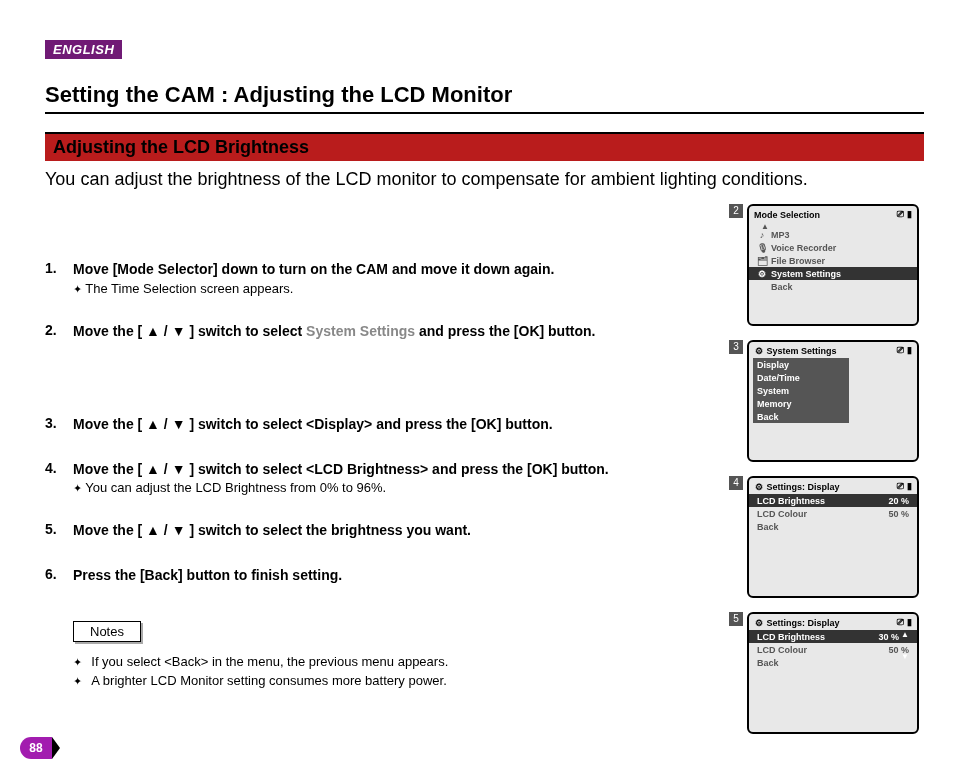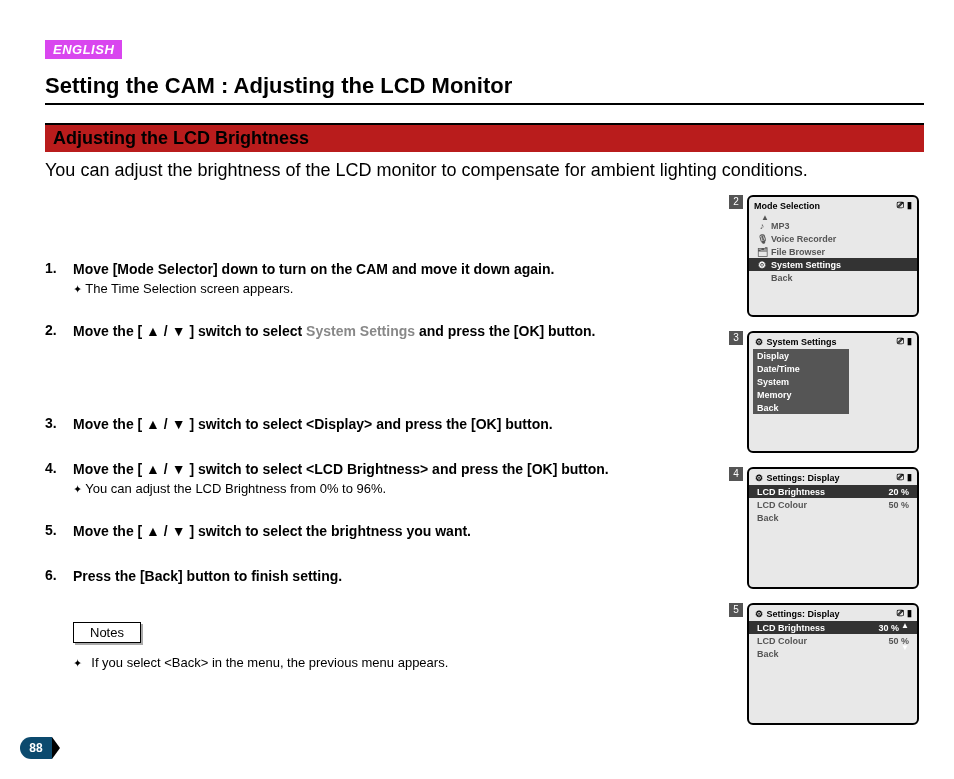--- a/index.html
+++ b/index.html
@@ -7,27 +7,27 @@
     font-family: Arial, Helvetica, sans-serif;
     width: 954px;
     height: 779px;
     background: #fff;
     color: #000;
     padding: 40px 30px 20px 45px;
     position: relative;
   }
   .lang-badge {
     display: inline-block;
-    background: #d946ef;
+    background: #701a75;
     color: #fff;
     font-weight: bold;
     font-style: italic;
     font-size: 13px;
     padding: 2px 8px;
-    margin-bottom: 14px;
+    margin-bottom: 23px;
     letter-spacing: 0.5px;
   }
   .page-title {
     font-size: 22px;
     font-weight: bold;
     border-bottom: 2px solid #000;
     padding-bottom: 4px;
     margin-bottom: 18px;
   }
   .section-title {
@@ -93,21 +93,21 @@
   ul.notes li { margin-bottom: 4px; }
   ul.notes li::before { content: "✦ "; font-size: 11px; margin-right: 6px; }
 
   
   .pagenum {
     position: absolute;
     left: 20px;
     bottom: 20px;
     width: 32px;
     height: 22px;
-    background: #0c4a6e;
+    background: #a21caf;
     color: #fff;
     font-weight: bold;
     font-size: 12px;
     text-align: center;
     line-height: 22px;
     border-radius: 11px 0 0 11px / 50%;
   }
   .pagenum::after{
     content:"";
     position:absolute; right:-8px; top:0;
@@ -216,20 +216,21 @@
         <div class="step-main">Move the [ ▲ / ▼ ] switch to select the brightness you want.</div>
       </li>
       <li>
         <div class="step-main">Press the [Back] button to finish setting.</div>
       </li>
     </ol>
 
     <div class="notes-tab">Notes</div>
     <ul class="notes">
       <li>If you select &lt;Back&gt; in the menu, the previous menu appears.</li>
+      <li>A brighter LCD Monitor setting consumes more battery power.</li>
     </ul>
   </div>
 
   <div class="screens">
 
     <div class="screen-wrap">
       <div class="screen-num">2</div>
       <div class="screen">
         <div class="screen-header">
           <span>Mode Selection</span>

